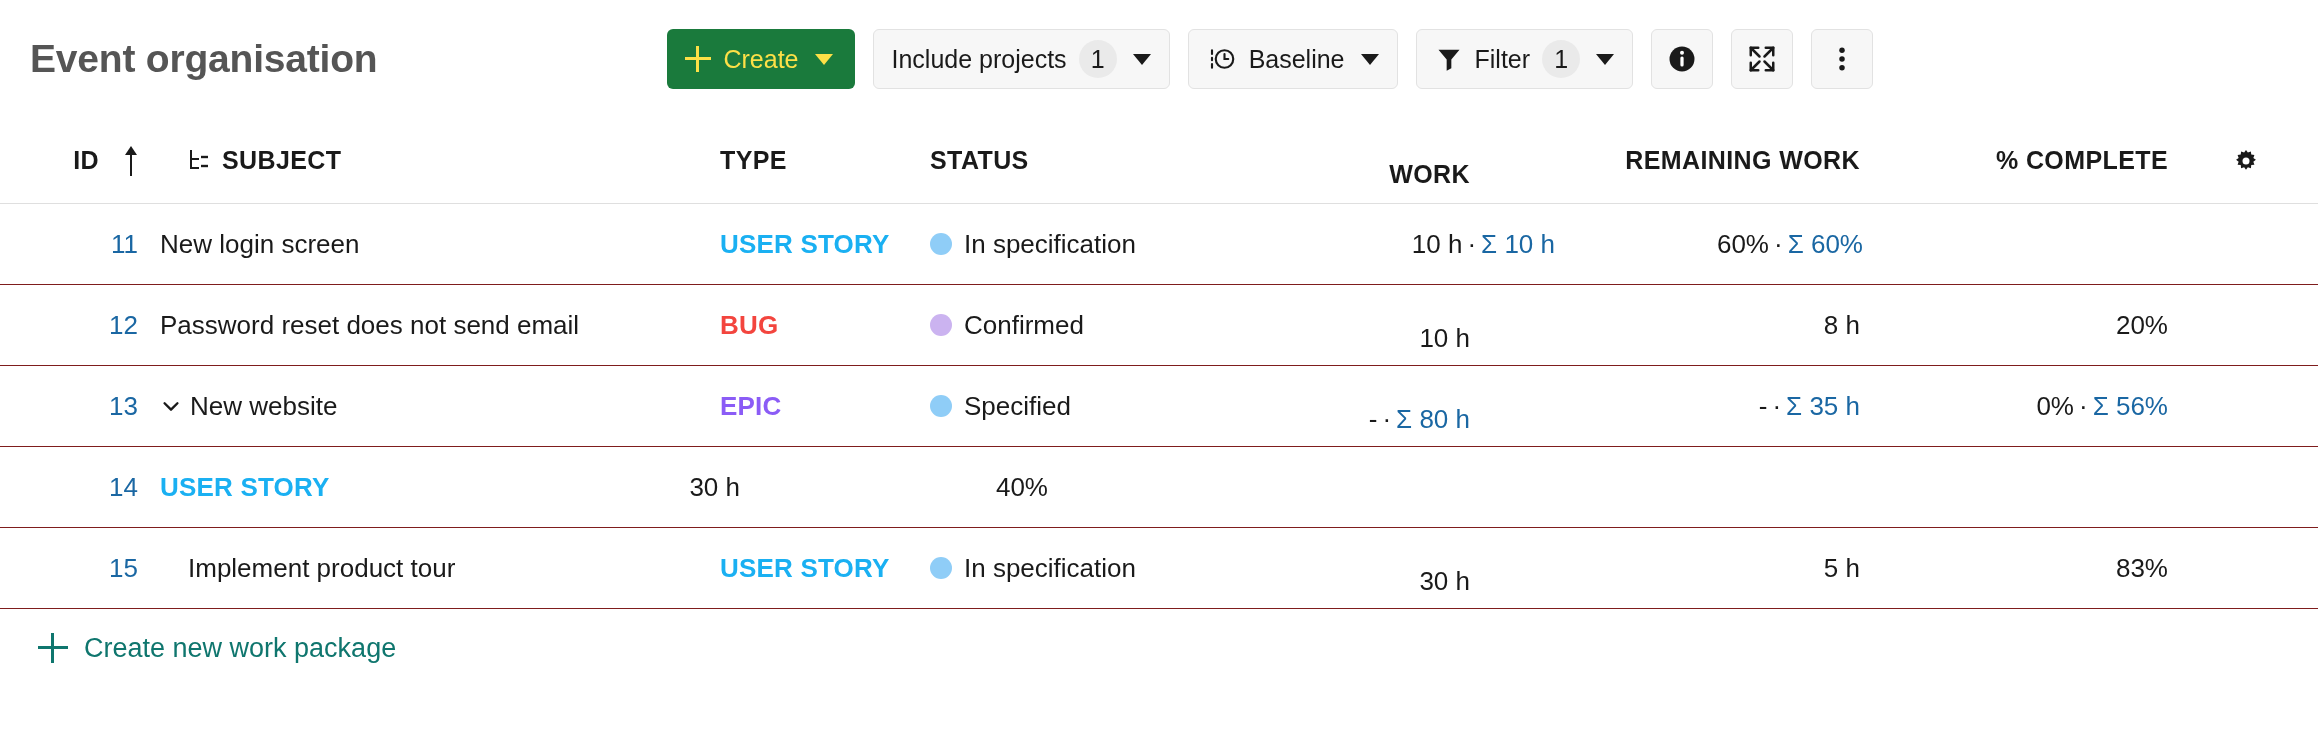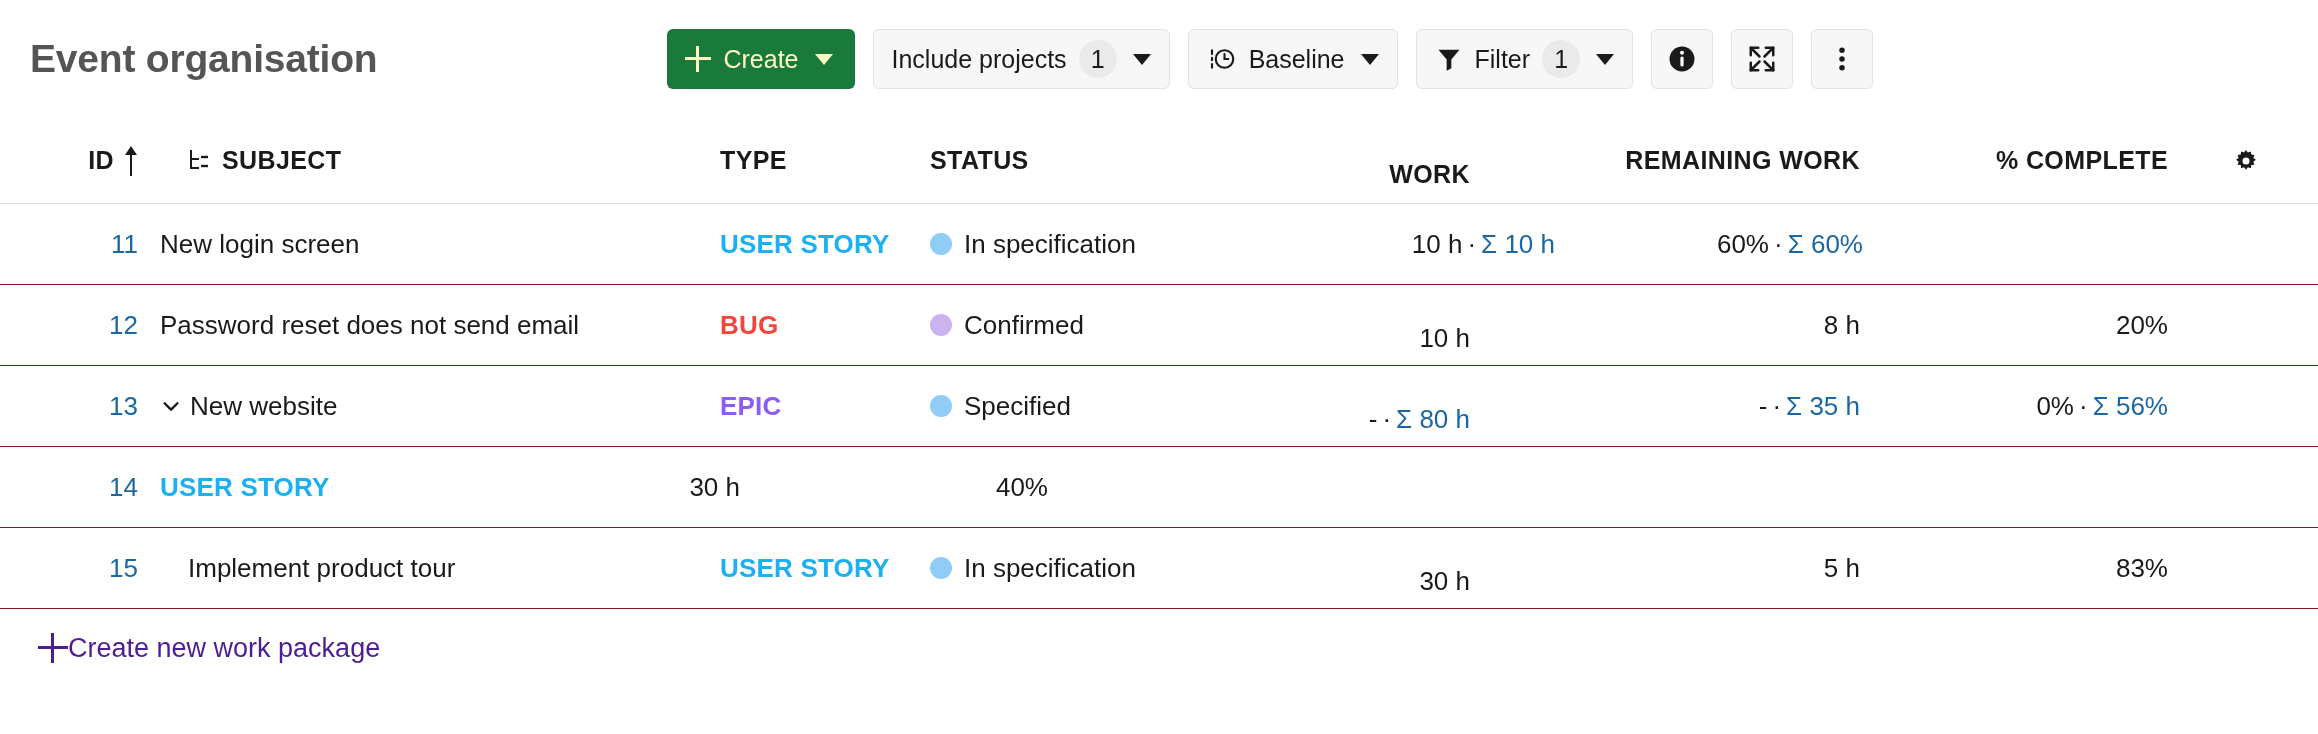--- a/index.html
+++ b/index.html
@@ -53,21 +53,21 @@
     align-items: center;
     justify-content: center;
     gap: 12px;
     font-size: 25px;
     cursor: pointer;
     user-select: none;
     white-space: nowrap;
   }
   .btn-create {
     background: #1a7a3c;
-    color: #fef9c3;
+    color: #fde047;
     padding: 0 22px 0 18px;
     border: none;
     font-weight: normal;
   }
   .btn-grey {
     background: #f7f7f7;
     color: #1a1a1a;
     border: 1px solid #e2e2e2;
     padding: 0 18px;
   }
@@ -134,21 +134,21 @@
     color: #1a1a1a;
     letter-spacing: 0.4px;
   }
   .data-row {
     height: 81px;
     border-bottom: 1px solid #7f1d1d;
     font-size: 26px;
     color: #1a1a1a;
   }
 
-  .c-id       { width: 160px; text-align: right; padding-right: 22px; box-sizing: border-box; display:flex; align-items:center; justify-content:flex-end; gap:10px;}
+  .c-id       { width: 160px; text-align: right; padding-right: 22px; box-sizing: border-box; display:flex; align-items:center; justify-content:flex-end; gap:25px;}
   .c-subject  { width: 560px; box-sizing: border-box; padding-left: 28px; display:flex; align-items:center;}
   .c-type     { width: 210px; box-sizing: border-box; display:flex; align-items:center;}
   .c-status   { width: 255px; box-sizing: border-box; display:flex; align-items:center; gap:12px;}
   .c-work     { width: 305px; box-sizing: border-box; text-align: right; padding-right: 20px; margin-top: 27px;}
   .c-remain   { width: 400px; box-sizing: border-box; text-align: right; padding-right: 30px;}
   .c-pct      { width: 300px; box-sizing: border-box; text-align: right; padding-right: 22px;}
   .c-gear     { flex: 1; box-sizing: border-box; display:flex; align-items:center; justify-content:flex-start; padding-left: 42px;}
 
   .sort-arrow {
     display: inline-block;
@@ -212,22 +212,22 @@
   .footer {
     height: 78px;
     display: flex;
     align-items: center;
     padding-left: 38px;
     box-sizing: border-box;
   }
   .create-new {
     display: inline-flex;
     align-items: center;
-    gap: 0;
-    color: #4c1d95;
+    gap: 16px;
+    color: #0f766e;
     font-size: 27px;
     cursor: pointer;
   }
   .create-new .plus-icon { width: 30px; height: 30px; }
   .create-new .plus-icon::before { top: 13px; width: 30px; height: 3px; }
   .create-new .plus-icon::after  { left: 13px; height: 30px; width: 3px; }
 </style>
 </head>
 <body>
 

